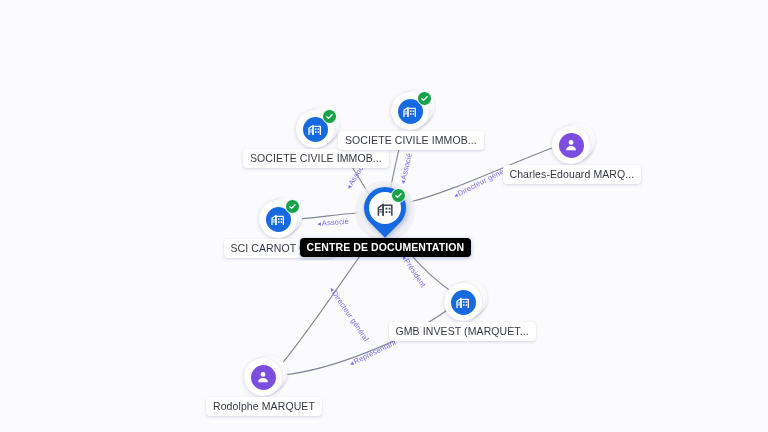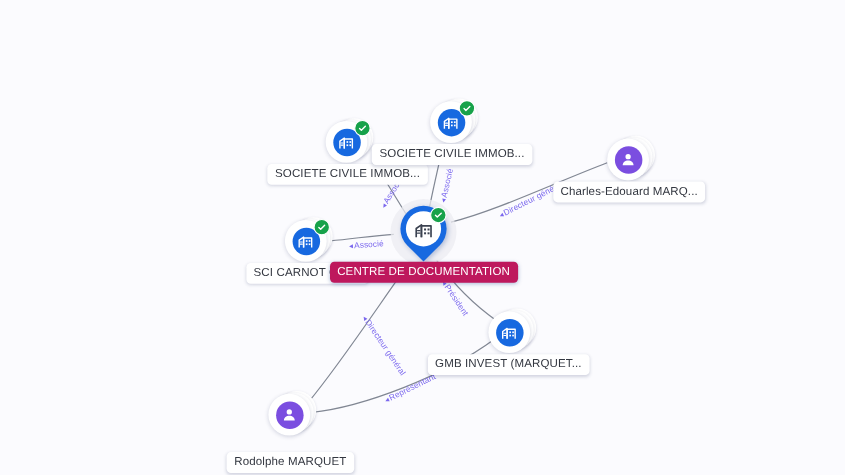--- a/index.html
+++ b/index.html
@@ -298,21 +298,21 @@
               <rect x="16" y="15.4" width="2.3" height="2.3" fill="#3b4250"></rect>
               <path d="M4.6 13.4h2.6M4.6 16.4h2.6" stroke="#3b4250" stroke-width="1.5" stroke-linecap="round"></path>
             </svg>
           </div>
           <div class="badge-check" style="background: rgb(23, 162, 74); right: 0px; top: 1px;">
             <svg width="9" height="9" viewBox="0 0 24 24" fill="none">
               <path d="M5 12.6l4.4 4.4L19 7.4" stroke="#ffffff" stroke-width="3.4" stroke-linecap="round" stroke-linejoin="round"></path>
             </svg>
           </div>
         </div>
-        <div class="node-label selected" style="background: #be185d; left: -85.5px; top: 27px;">CENTRE DE DOCUMENTATION</div>
+        <div class="node-label selected" style="background: #000000; left: -85.5px; top: 27px; font-weight: bold;">CENTRE DE DOCUMENTATION</div>
       </div>
       <div class="node" style="left: 464px; top: 303px; z-index: 10;">
         <div class="node-stack">
           <div class="stack-card c3"></div>
           <div class="stack-card c2"></div>
           <div class="node-disc">
             <div class="icon-circle company" style="background: rgb(23, 105, 224);">
               <svg width="16" height="16" viewBox="0 0 24 24" fill="none">
                 <path d="M3 21V11l6-4.2V21" stroke="#ffffff" stroke-width="1.9" stroke-linejoin="round"></path>
                 <path d="M9 21V8l11 0v13" stroke="#ffffff" stroke-width="1.9" stroke-linejoin="round"></path>
@@ -333,17 +333,17 @@
           <div class="stack-card c2"></div>
           <div class="node-disc">
             <div class="icon-circle person" style="background: rgb(123, 78, 224);">
               <svg width="16" height="16" viewBox="0 0 24 24" fill="none">
                 <circle cx="12" cy="8.2" r="3.6" fill="#ffffff"></circle>
                 <path d="M4.6 20c0-4.1 3.3-6.6 7.4-6.6s7.4 2.5 7.4 6.6z" fill="#ffffff"></path>
               </svg>
             </div>
           </div>
         </div>
-        <div class="node-label" style="left: -58px; top: 33px; text-align: right;">Rodolphe MARQUET</div>
+        <div class="node-label" style="left: -58px; top: 19px; text-align: right;">Rodolphe MARQUET</div>
       </div>
     </div>
 
 </div>
 
 </body></html>

